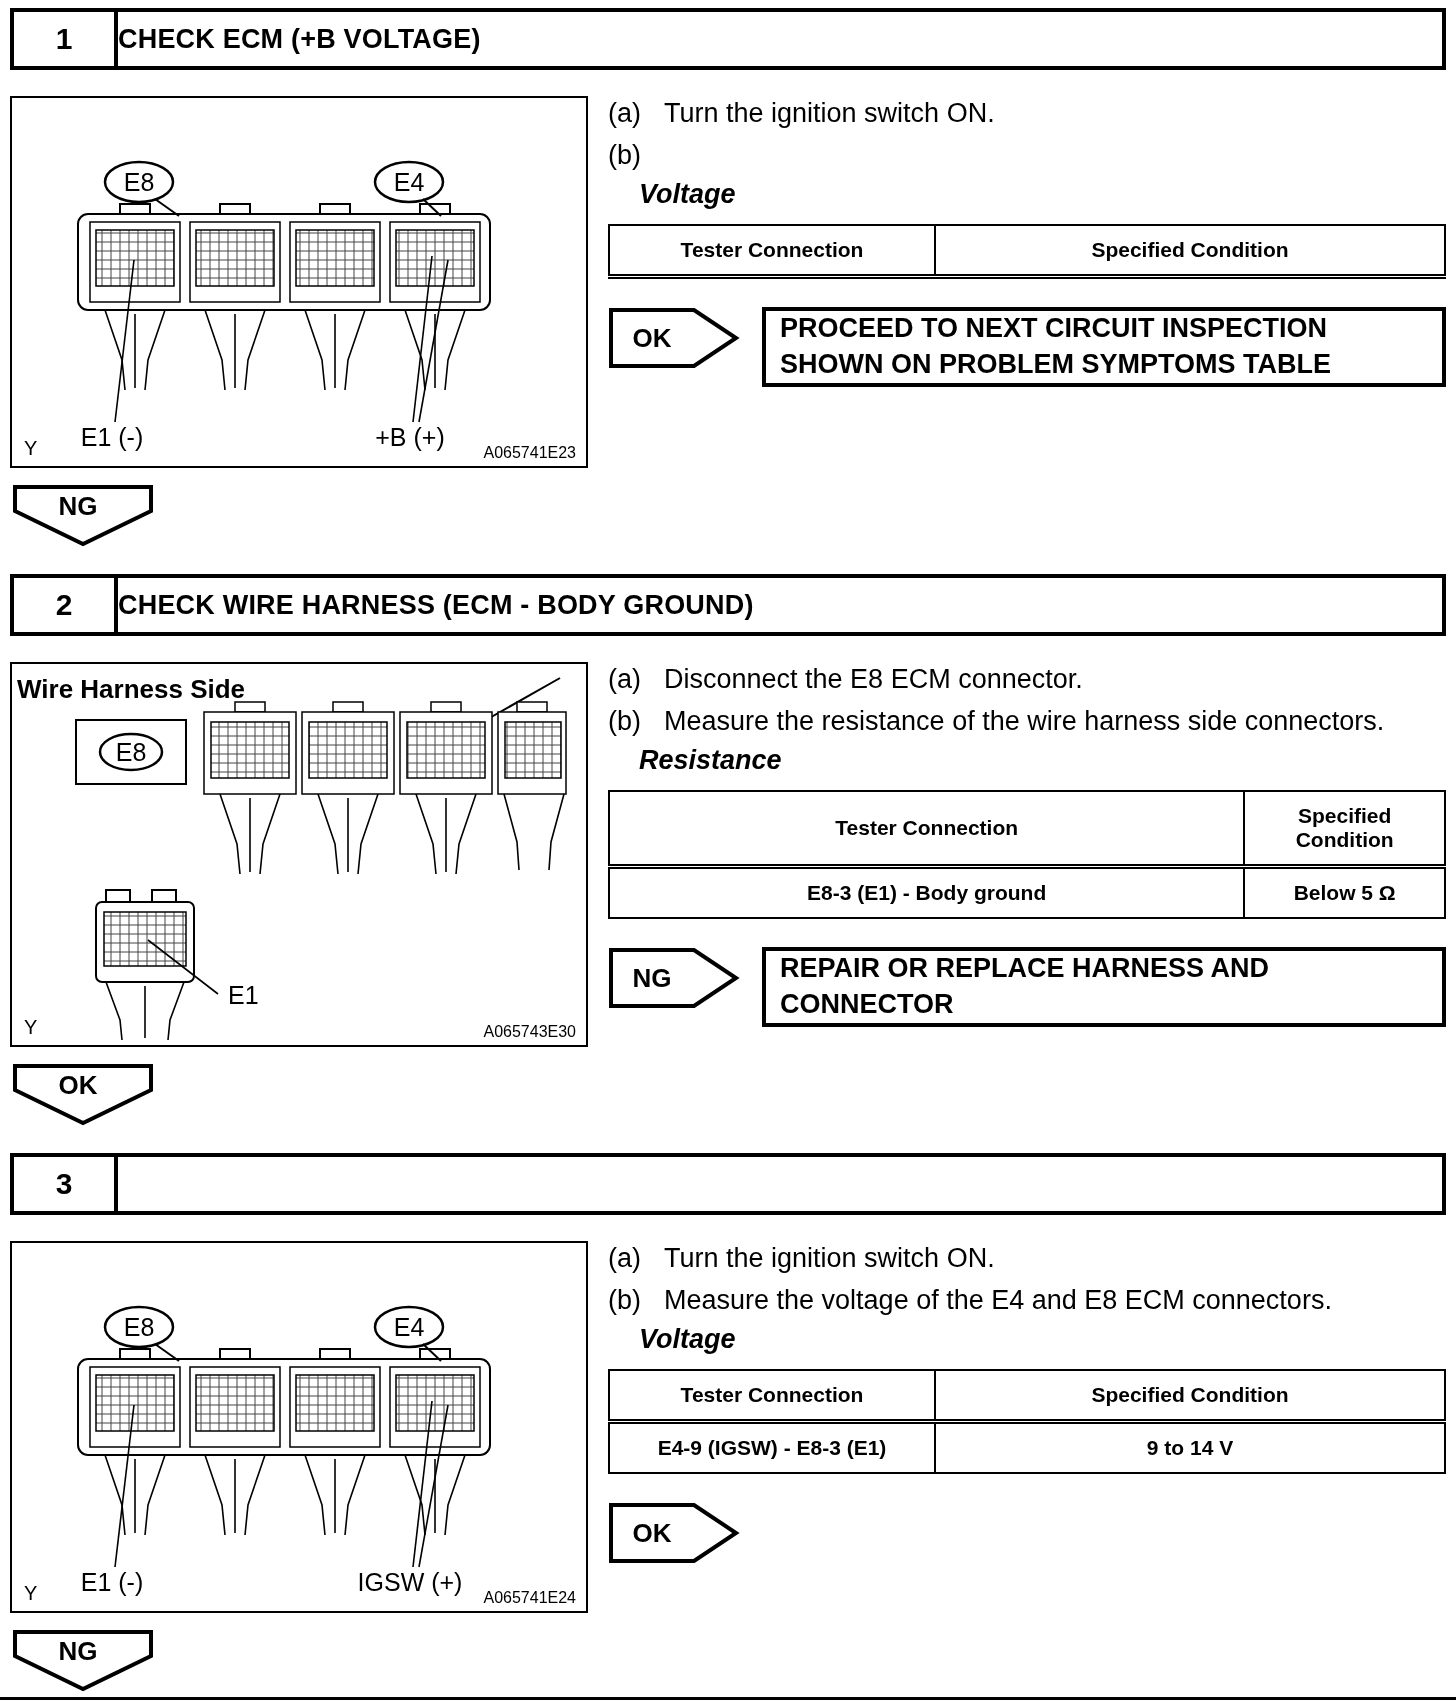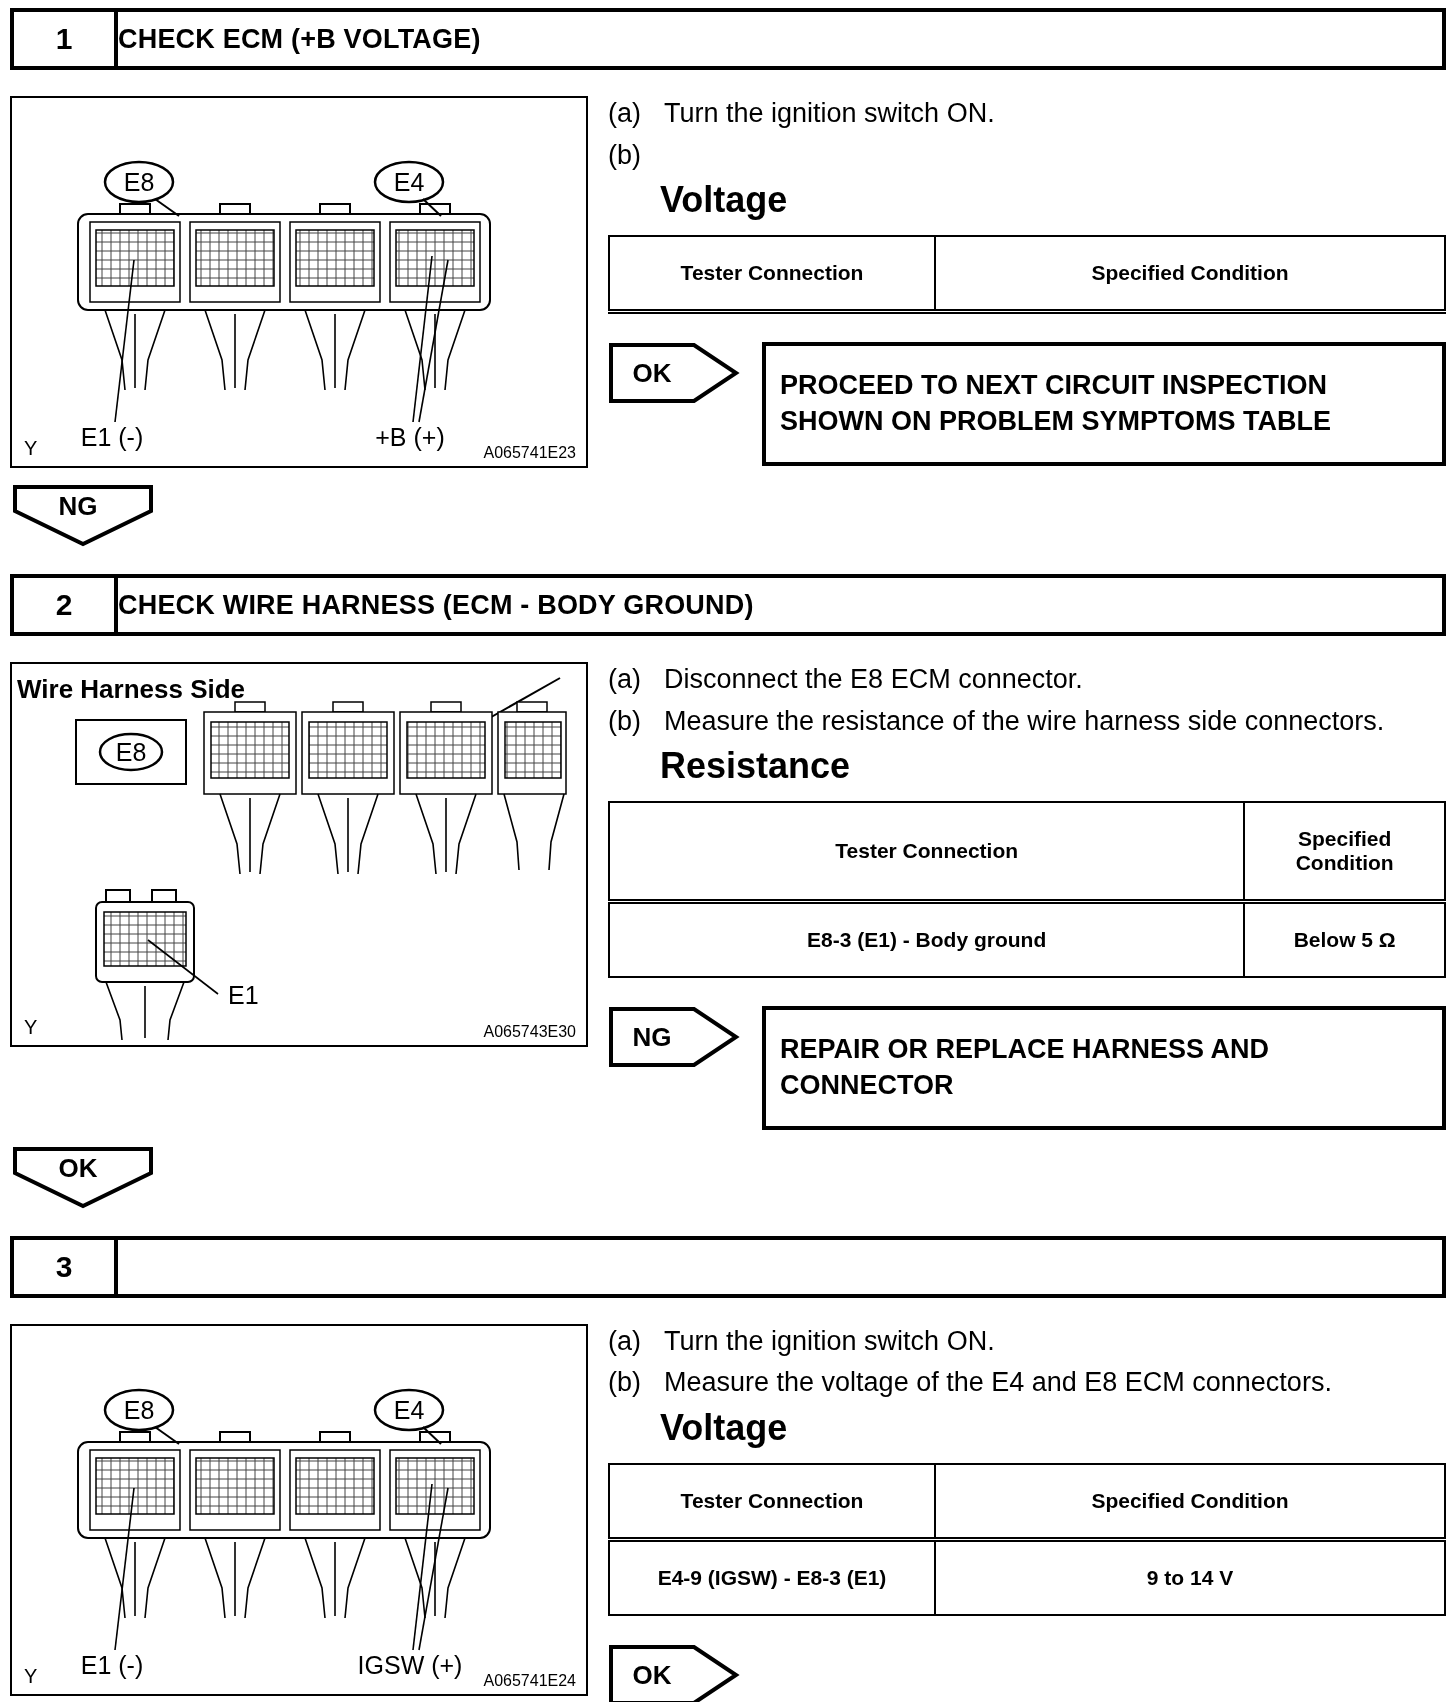--- a/index.html
+++ b/index.html
@@ -11,28 +11,28 @@
   .step-body{display:flex;align-items:flex-start;margin:26px 10px 0 10px;}
   .diagram{position:relative;width:578px;flex:none;border:2px solid #000;box-sizing:border-box;background:#fff;}
   .diagram svg{display:block;}
   svg text{font-family:"Liberation Sans",sans-serif;fill:#000;}
   .corner-y{position:absolute;left:12px;bottom:6px;font-size:20px;}
   .fig-code{position:absolute;right:10px;bottom:4px;font-size:16px;}
   .diag-heading{position:absolute;top:10px;left:5px;font-weight:bold;font-size:26px;}
   .info{flex:1;margin-left:20px;}
   .instr{display:flex;font-size:27px;line-height:1.32;margin-bottom:6px;}
   .instr .letter{width:56px;flex:none;}
-  .measure{font-weight:bold;font-size:36px;margin-left:52px;margin-top:2px;}
+  .measure{font-weight:bold;font-size:27px;margin-left:31px;margin-top:2px;font-style:italic;}
   table.spec{width:100%;border-collapse:collapse;margin-top:14px;}
-  table.spec th,table.spec td{border:2px solid #000;text-align:center;font-weight:bold;padding:24px;}
+  table.spec th,table.spec td{border:2px solid #000;text-align:center;font-weight:bold;padding:12px;}
   table.spec th{font-size:21px;border-bottom:5px double #000;}
   table.spec td{font-size:21px;}
   .result-row{display:flex;align-items:flex-start;margin-top:28px;}
   .tag{flex:none;margin-right:22px;}
-  .action-box{flex:1;border:4px solid #000;font-weight:bold;font-size:27px;line-height:1.32;padding:22px 14px;min-height:44px;display:flex;align-items:center;}
+  .action-box{flex:1;border:4px solid #000;font-weight:bold;font-size:27px;line-height:1.32;padding:0 14px;min-height:44px;display:flex;align-items:center;}
   .action-box.centered{justify-content:center;}
   .flow-arrow{margin:16px 0 26px 12px;display:block;}
   .bottom-rule{border-top:3px solid #000;margin-top:2px;}
 </style>
 </head>
 <body>
 
 <section>
   <div class="step-header">
     <div class="step-num">1</div>

